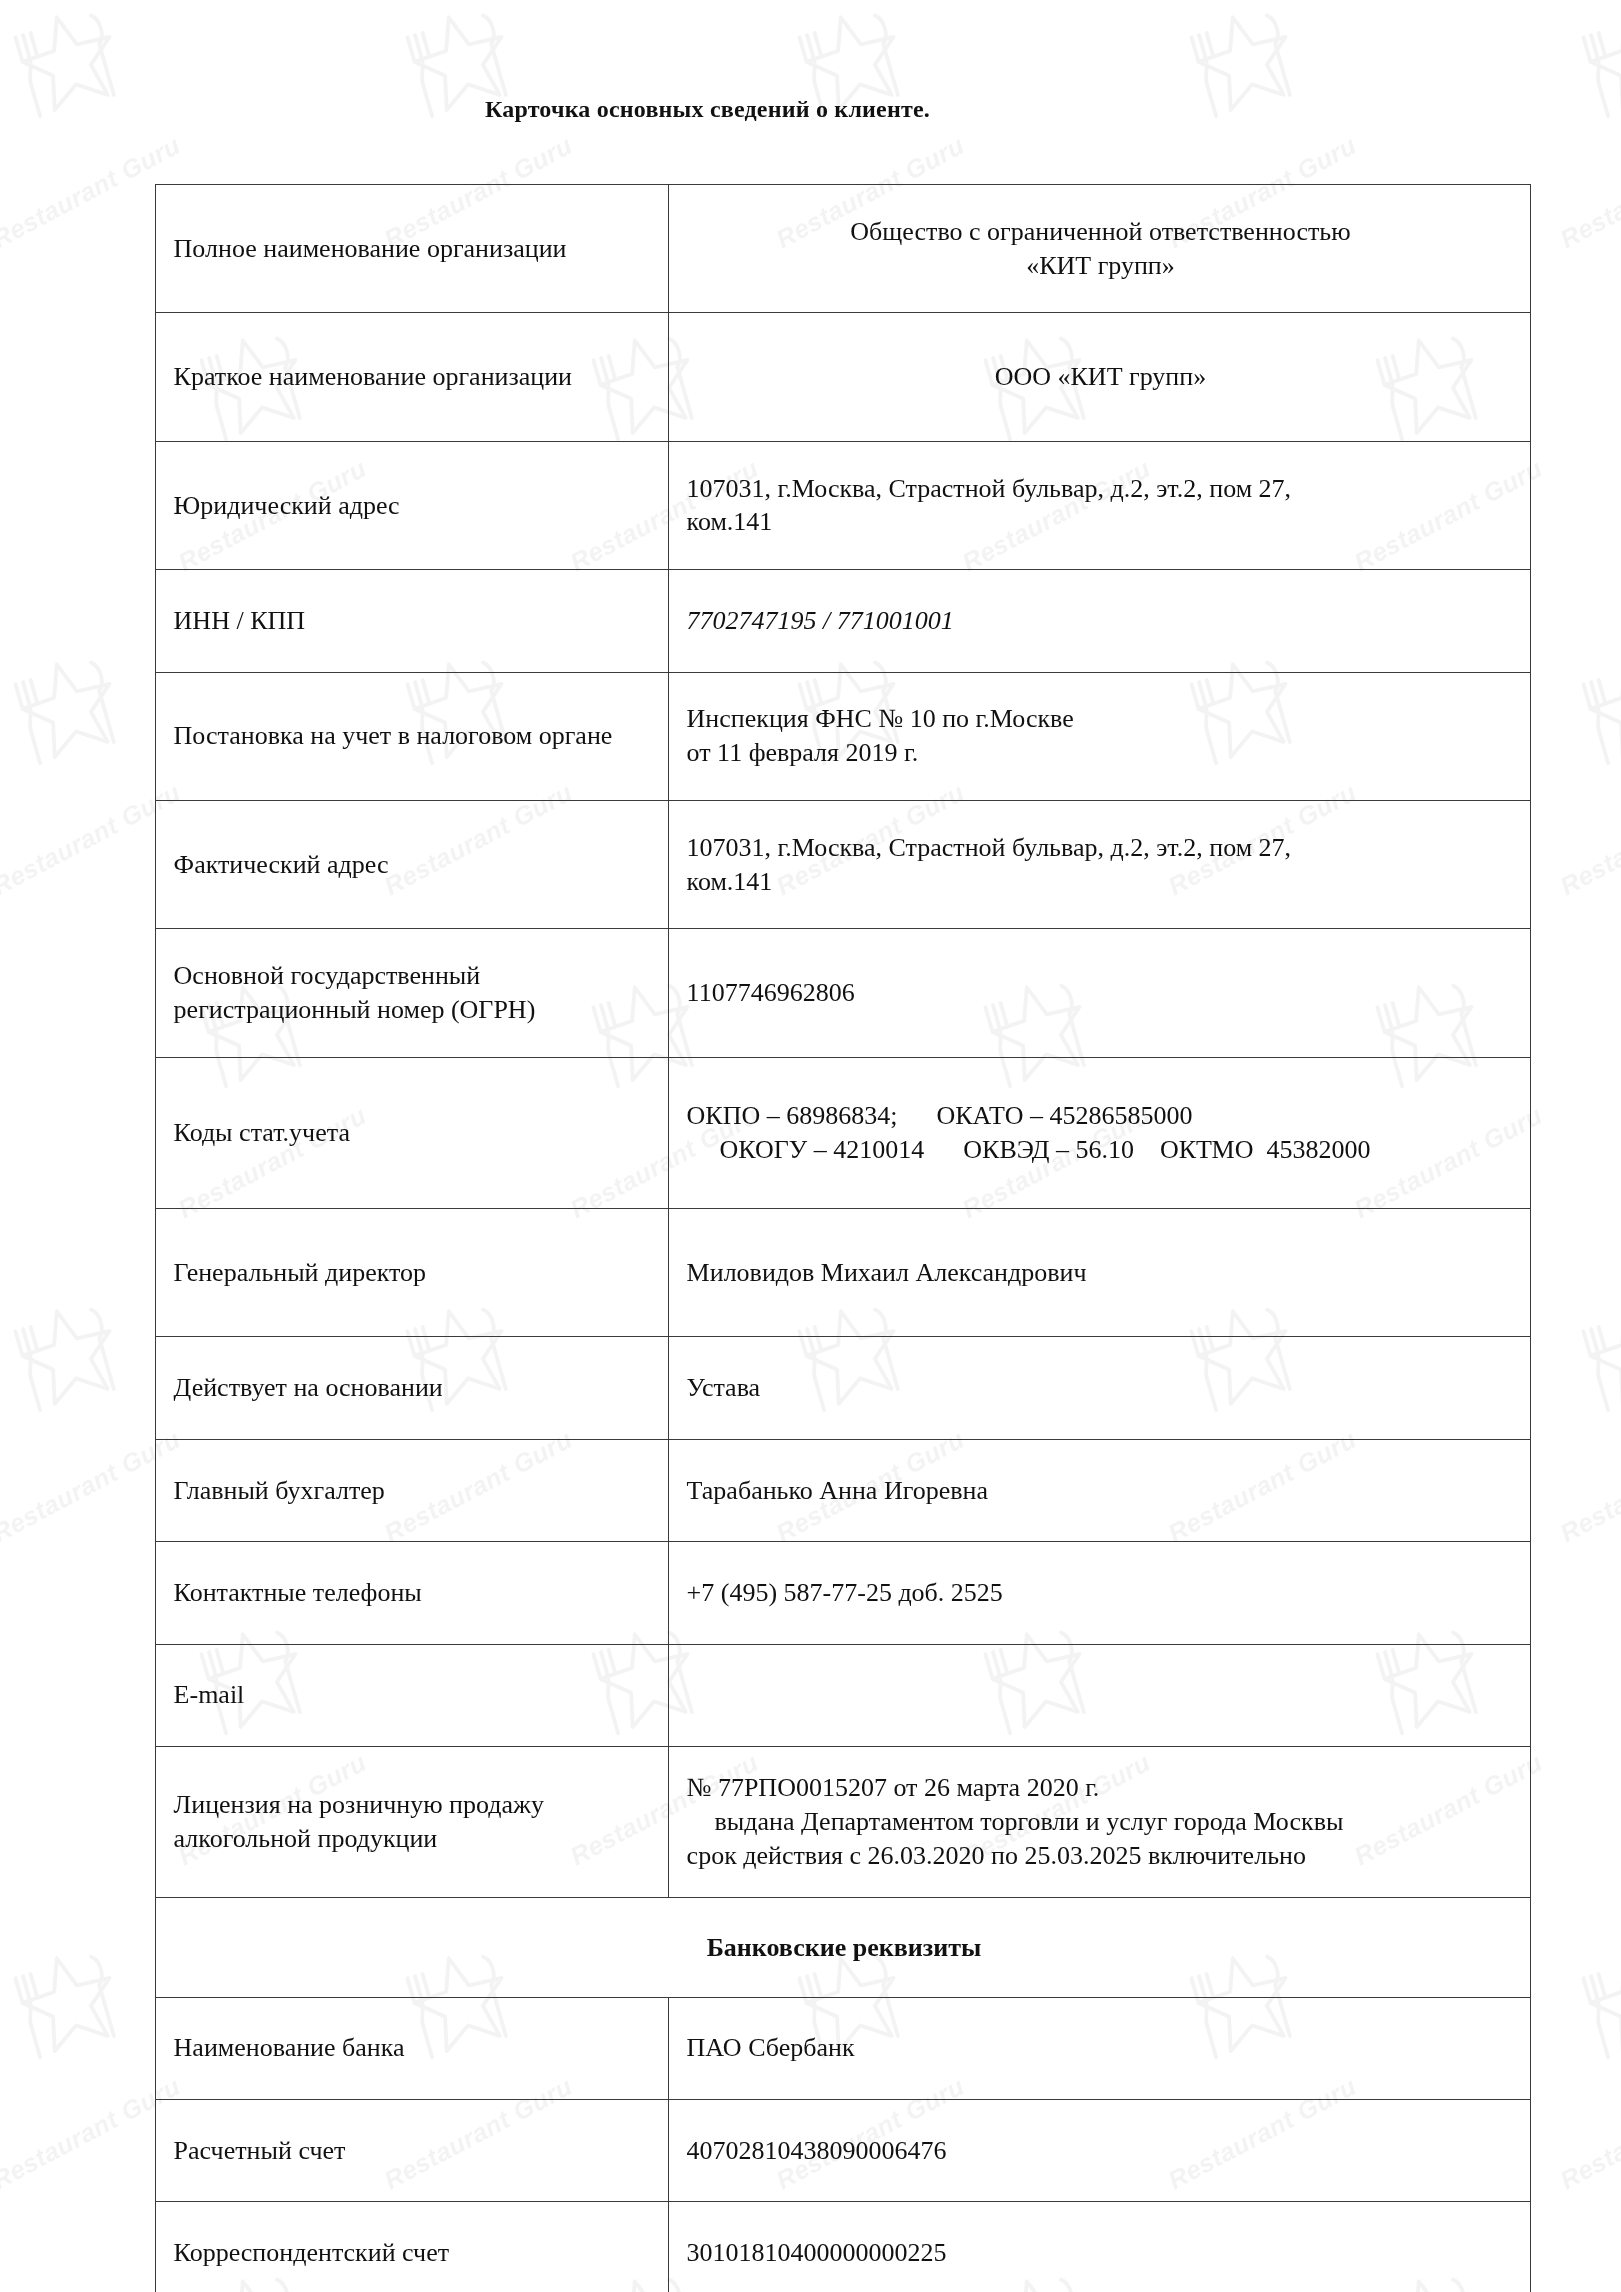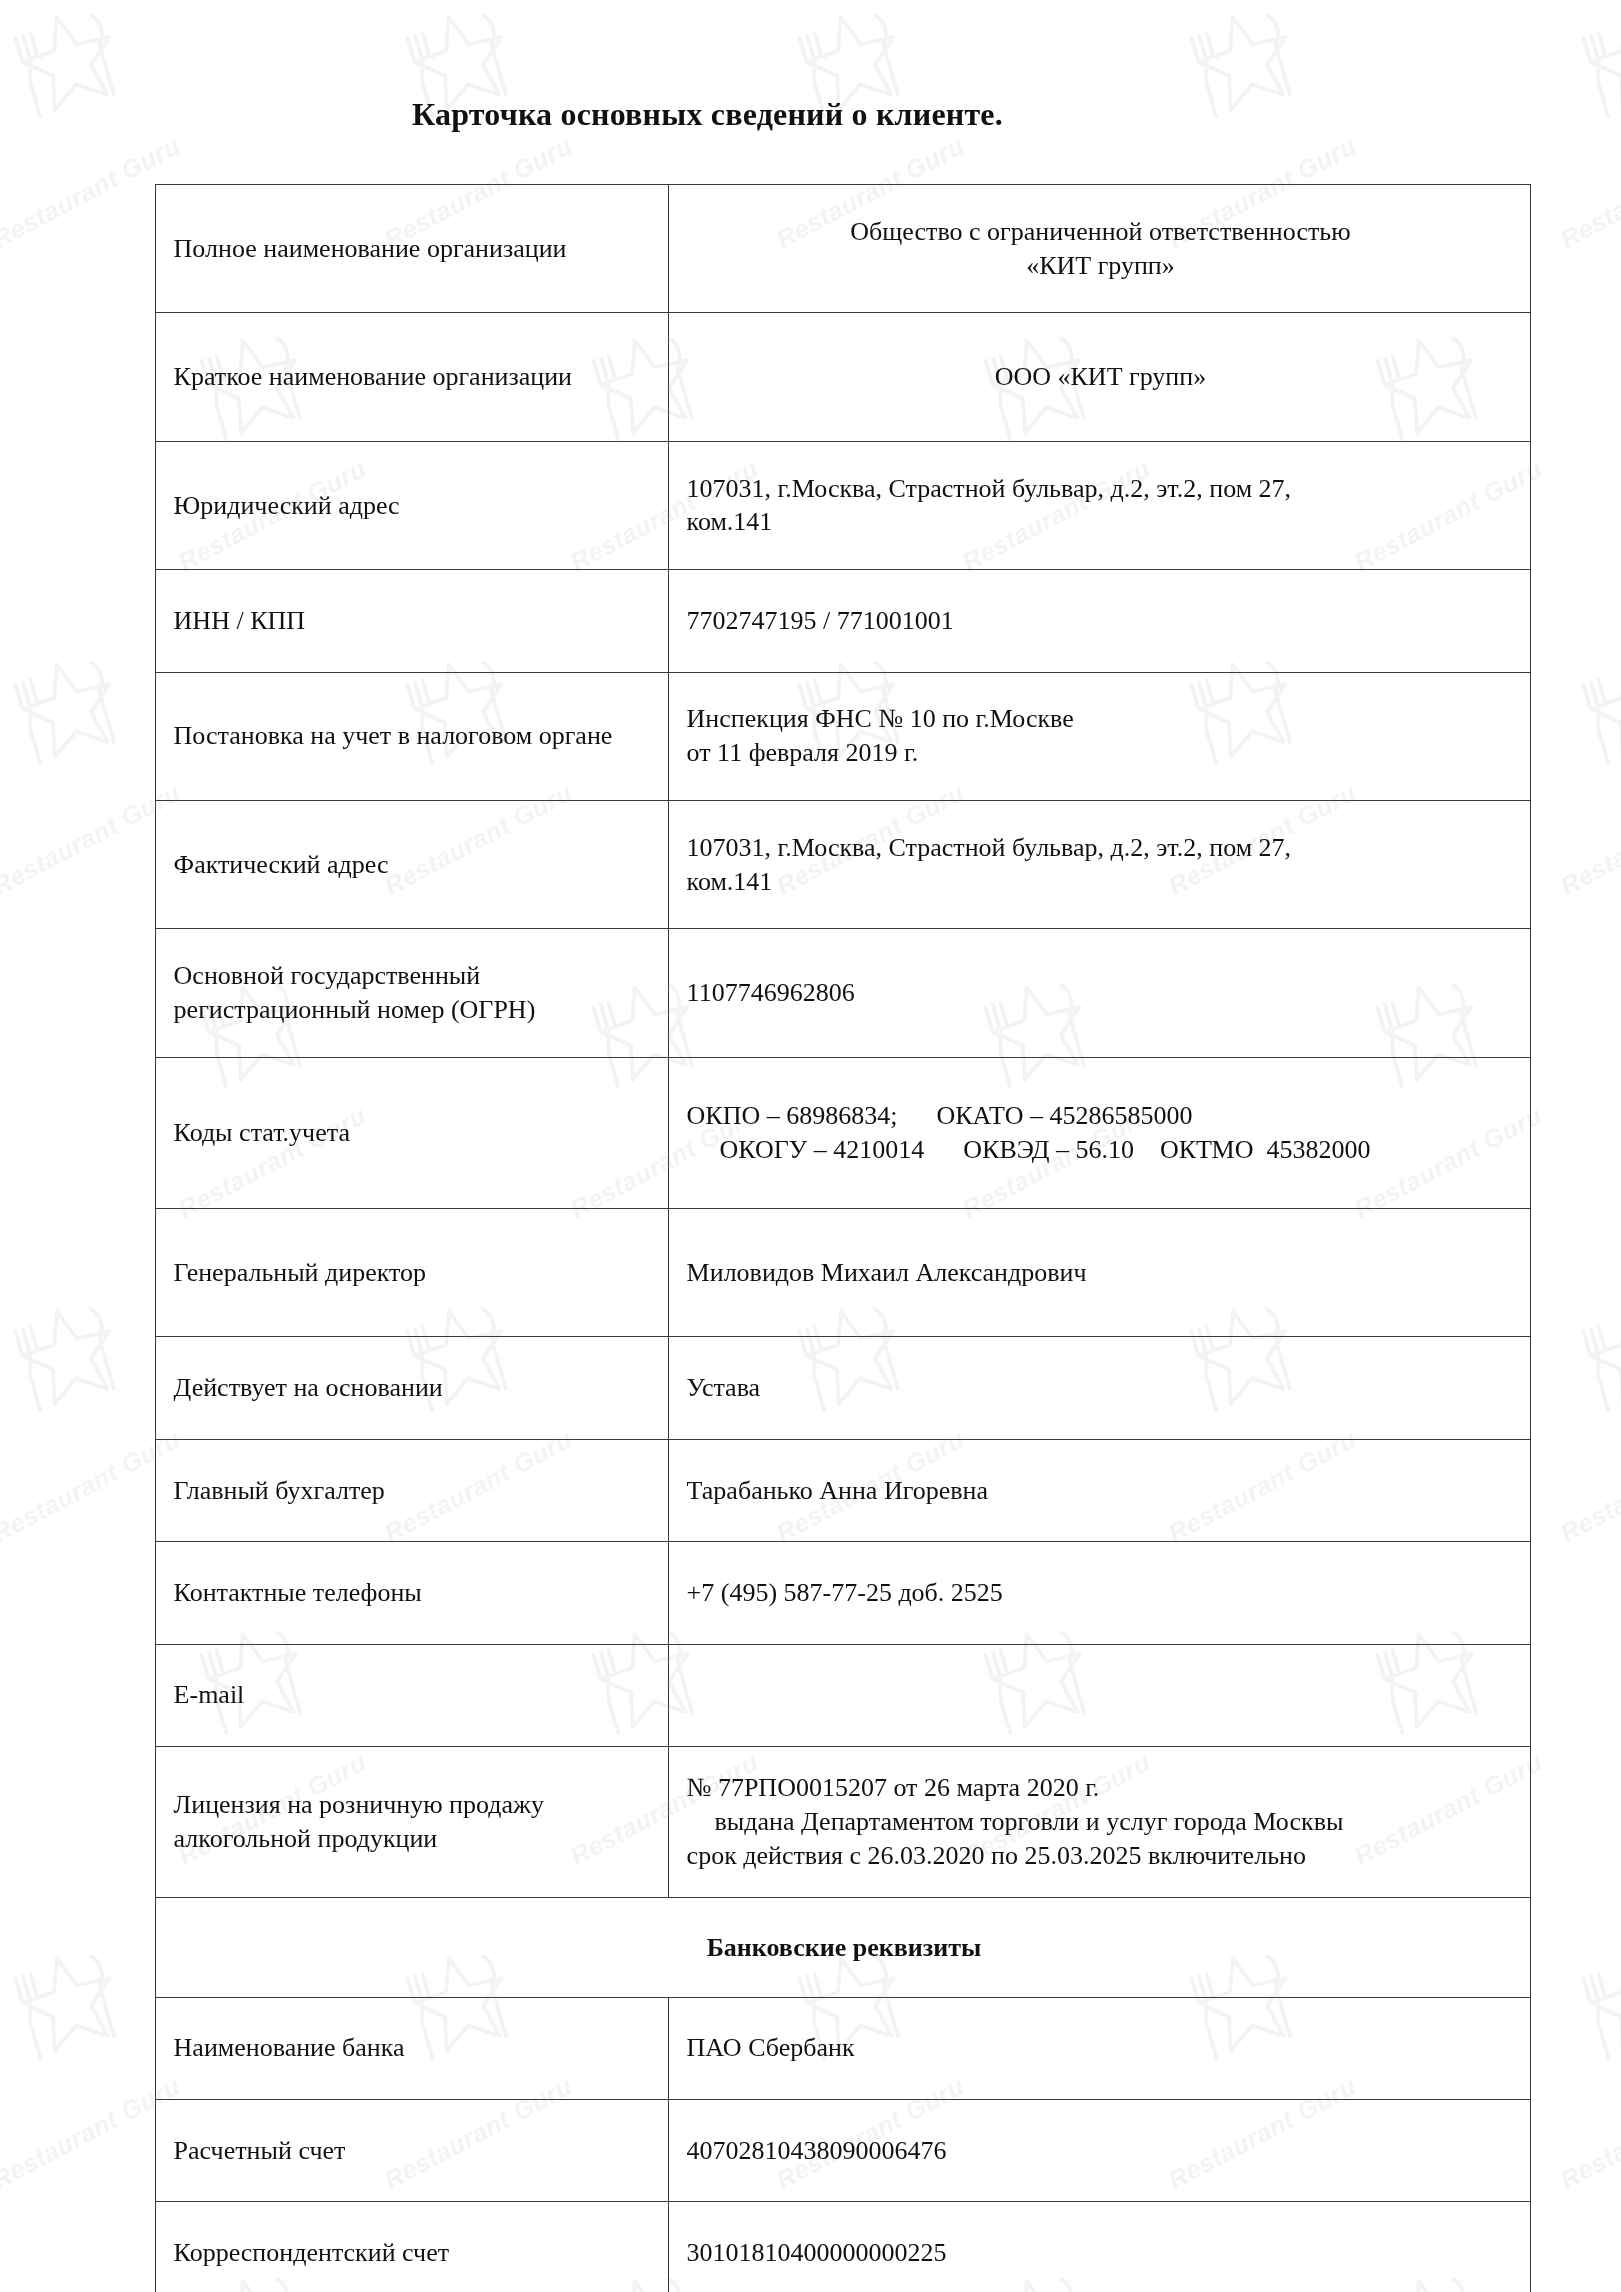--- a/index.html
+++ b/index.html
@@ -56,21 +56,21 @@
     height: 2293px;
     box-sizing: border-box;
   }
 
   #doc-title {
     position: absolute;
     top: 96px;
     left: 0;
     width: 1415px;
     text-align: center;
-    font-size: 32px;
+    font-size: 24px;
     font-weight: 700;
     letter-spacing: 0.2px;
   }
 
   #client-card-table {
     position: absolute;
     top: 184px;
     left: 155px;
     width: 1374px;
     border-collapse: collapse;
@@ -542,21 +542,21 @@
         <tr>
           <td class="label-cell taller">Юридический адрес</td>
           <td class="value-cell taller">
             <span style="display: block;">107031, г.Москва, Страстной бульвар, д.2,  эт.2, пом 27,</span>
             <span style="display: block;">ком.141</span>
           </td>
         </tr>
         <tr>
           <td class="label-cell tall">ИНН / КПП</td>
           <td class="value-cell tall">
-            <span style="display: block;">7702747195 / 771001001</span>
+            <span style="display: block; font-style: italic;">7702747195 / 771001001</span>
           </td>
         </tr>
         <tr>
           <td class="label-cell taller">Постановка на учет в налоговом органе</td>
           <td class="value-cell taller">
             <span style="display: block;">Инспекция ФНС № 10 по г.Москве</span>
             <span style="display: block;">от 11 февраля 2019 г.</span>
           </td>
         </tr>
         <tr>

